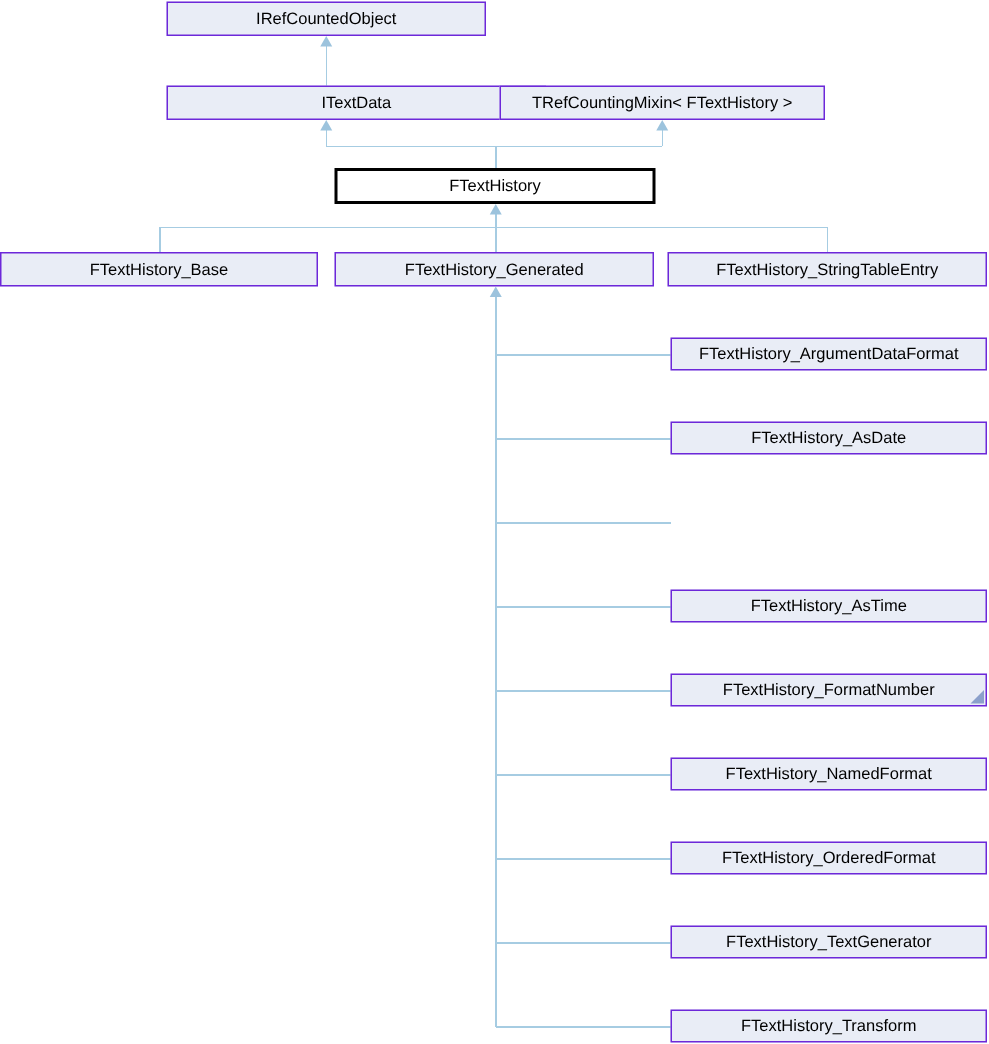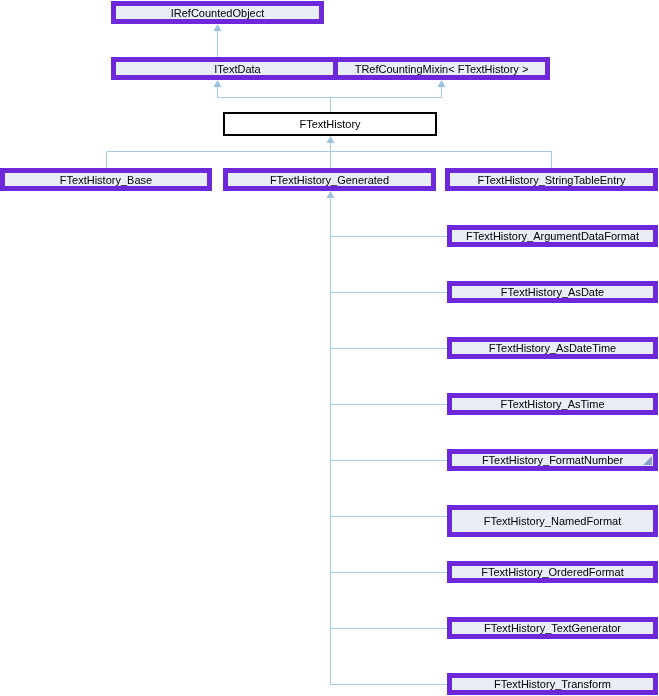--- a/index.html
+++ b/index.html
@@ -20,21 +20,21 @@
     left: 0;
     top: 0;
     width: 659px;
     height: 696px;
   }
   .node {
     position: absolute;
     box-sizing: border-box;
     height: 23px;
     background: #e9edf6;
-    border: 5px solid #6d28d9;
+    border: 1px solid #6d28d9;
     display: flex;
     align-items: center;
     justify-content: center;
     font-size: 11px;
     color: #000000;
     white-space: nowrap;
     cursor: pointer;
   }
   .node.current {
     background: #ffffff;
@@ -126,34 +126,31 @@
   </div>
 
   <div class="node" style="left:447px; top:225px; width:211px; height:22px;">
     <span class="lbl">FTextHistory_ArgumentDataFormat</span>
   </div>
 
   <div class="node" style="left:447px; top:281px; width:211px; height:22px;">
     <span class="lbl">FTextHistory_AsDate</span>
   </div>
 
-  <div class="node" style="left:447px; top:337px; width:211px; height:22px;">
-    <span class="lbl">FTextHistory_AsDateTime</span>
-  </div>
 
   <div class="node" style="left:447px; top:449px; width:211px; height:22px;">
     <span class="lbl">FTextHistory_FormatNumber</span>
     <span class="corner-indicator"></span>
   </div>
 
   <div class="node" style="left:447px; top:393px; width:211px; height:22px;">
     <span class="lbl">FTextHistory_AsTime</span>
   </div>
 
-  <div class="node" style="left:447px; top:505px; width:211px; height:32px;">
+  <div class="node" style="left:447px; top:505px; width:211px; height:22px;">
     <span class="lbl">FTextHistory_NamedFormat</span>
   </div>
 
   <div class="node" style="left:447px; top:617px; width:211px; height:22px;">
     <span class="lbl">FTextHistory_TextGenerator</span>
   </div>
 
   <div class="node" style="left:447px; top:561px; width:211px; height:22px;">
     <span class="lbl">FTextHistory_OrderedFormat</span>
   </div>

